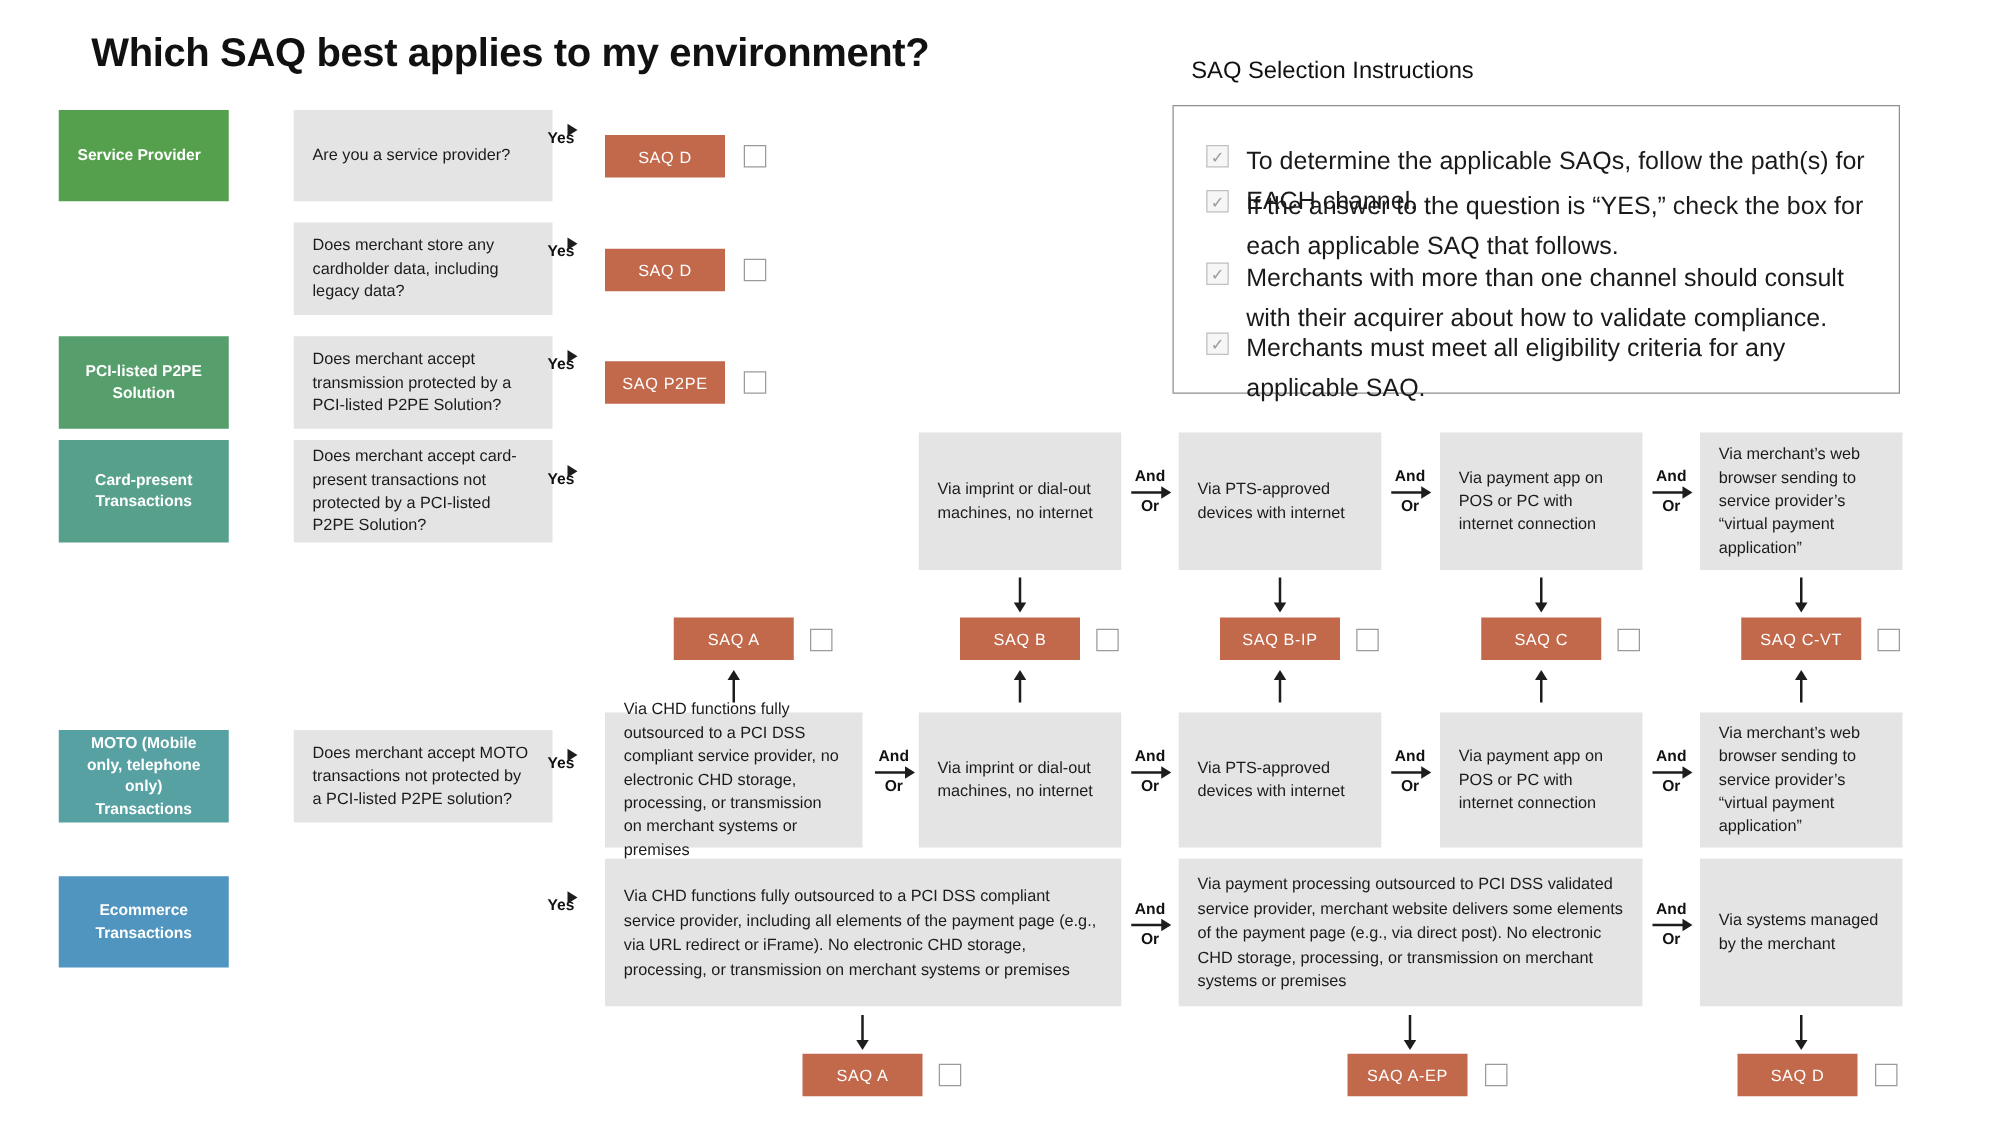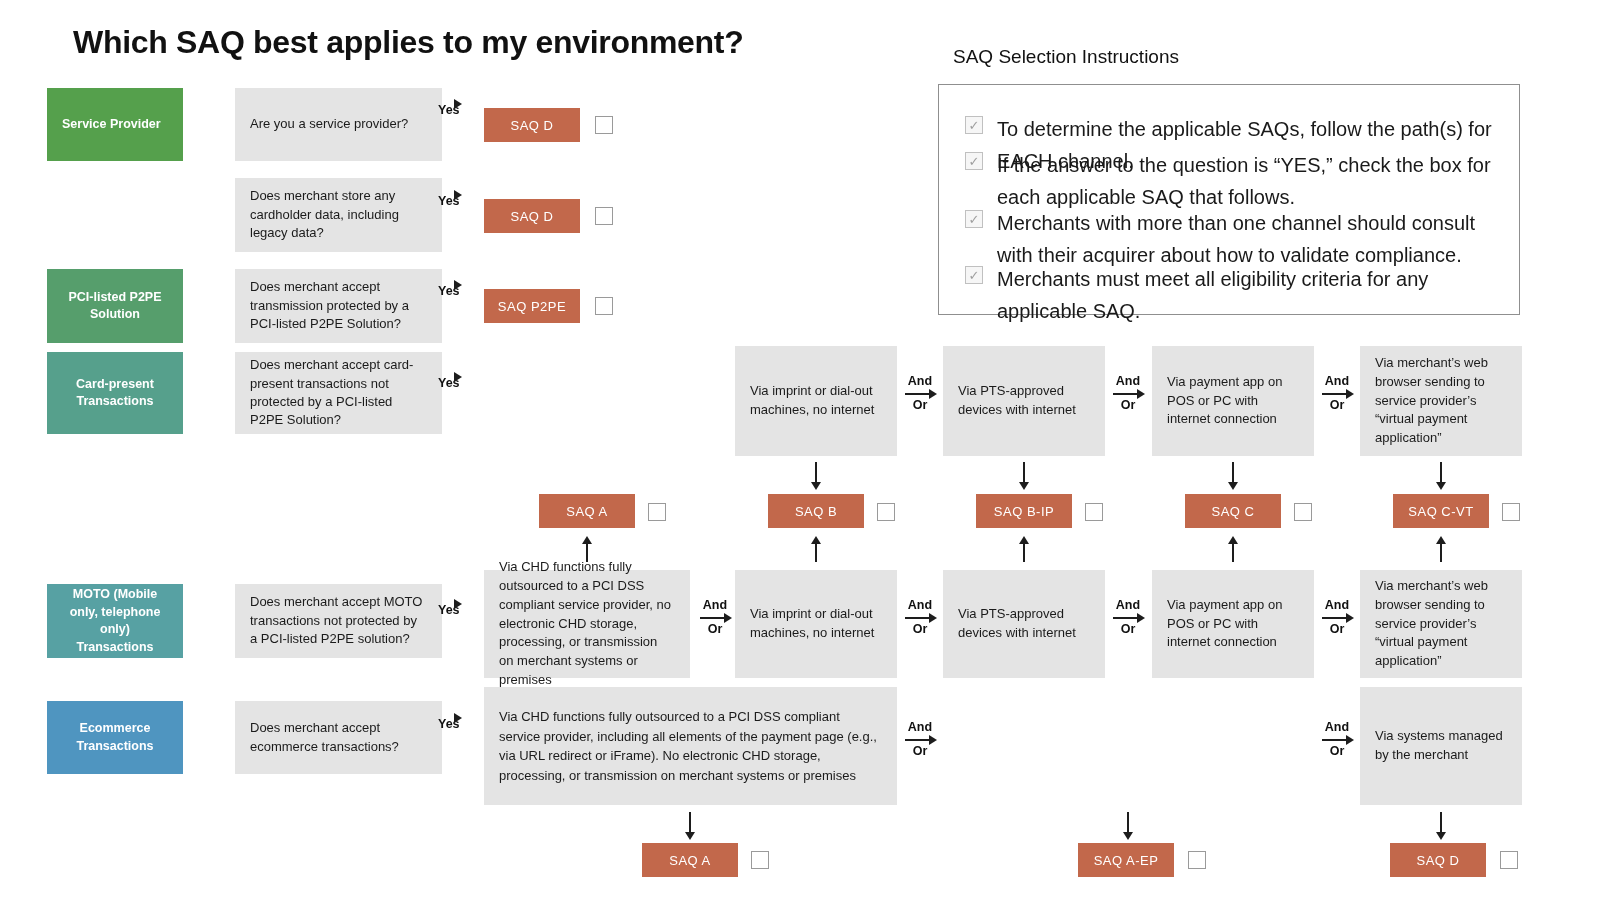--- a/index.html
+++ b/index.html
@@ -187,31 +187,31 @@
   </div>
   <div class="pbox" style="left: 1152px; top: 570px; width: 162px; height: 108px; background-color: rgb(228, 228, 228);">Via payment app on POS or PC with internet connection</div>
   <div class="andor" style="left:1319px;top:598px">
     <span class="lbl">And</span>
     <span class="hline"></span>
     <span class="lbl">Or</span>
   </div>
   <div class="pbox" style="left: 1360px; top: 570px; width: 162px; height: 108px; background-color: rgb(228, 228, 228);">Via merchant’s web browser sending to service provider’s “virtual payment application”</div>
 
   <div class="chan" style="top: 701px; height: 73px; background-color: rgb(79, 149, 192);">Ecommerce Transactions</div>
-  <div class="ques" style="top:701px;height:73px">Does merchant accept ecommerce transactions?</div>
   <div class="yes-conn" style="left:430px;top:717px;width:52px">
     <span class="lbl">Yes</span>
     <span class="hline"></span>
   </div>
   <div class="pbox" style="left: 484px; top: 687px; width: 413px; height: 118px; line-height: 1.5; background-color: rgb(228, 228, 228);">Via CHD functions fully outsourced to a PCI DSS compliant service provider, including all elements of the payment page (e.g., via URL redirect or iFrame). No electronic CHD storage, processing, or transmission on merchant systems or premises</div>
   <div class="andor" style="left:902px;top:720px">
     <span class="lbl">And</span>
     <span class="hline"></span>
     <span class="lbl">Or</span>
   </div>
+  <div class="pbox" style="left: 943px; top: 687px; width: 371px; height: 118px; line-height: 1.5; background-color: rgb(228, 228, 228);">Via payment processing outsourced to PCI DSS validated service provider, merchant website delivers some elements of the payment page (e.g., via direct post). No electronic CHD storage, processing, or transmission on merchant systems or premises</div>
   <div class="andor" style="left:1319px;top:720px">
     <span class="lbl">And</span>
     <span class="hline"></span>
     <span class="lbl">Or</span>
   </div>
   <div class="pbox" style="left: 1360px; top: 687px; width: 162px; height: 118px; background-color: rgb(228, 228, 228);">Via systems managed by the merchant</div>
 
   <div class="varrow-down" style="left:689px;top:812px;height:26px"></div>
   <div class="varrow-down" style="left:1127px;top:812px;height:26px"></div>
   <div class="varrow-down" style="left:1440px;top:812px;height:26px"></div>

